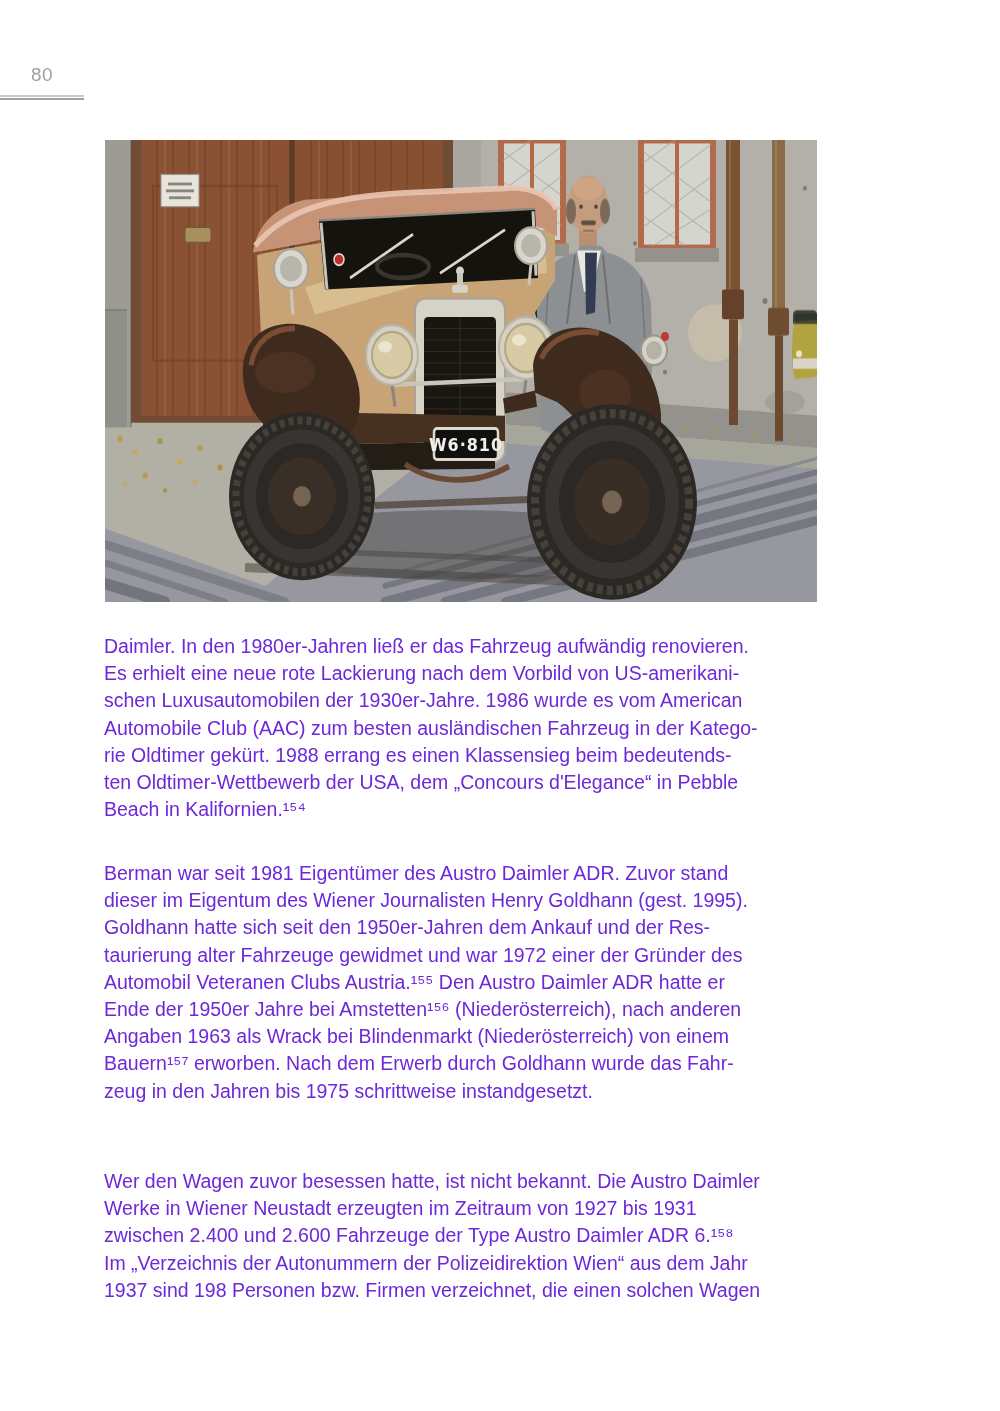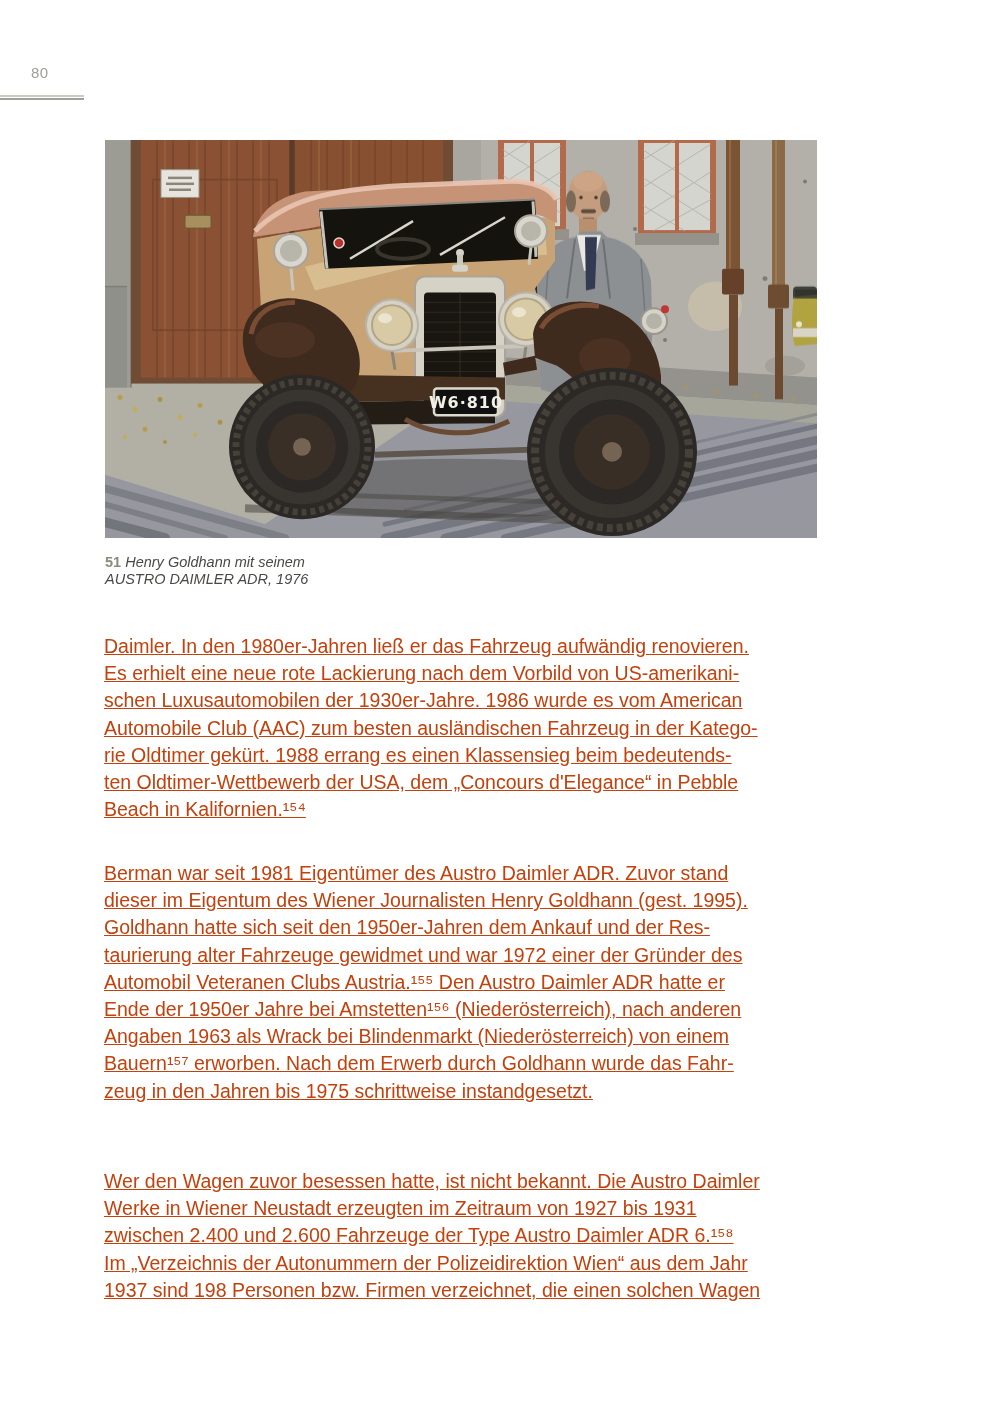--- a/index.html
+++ b/index.html
@@ -1,27 +1,27 @@
 <!DOCTYPE html>
 <html><head>
 <meta charset="utf-8">
 <style>
   html,body{margin:0;padding:0;background:#ffffff;}
   #page{position:relative;width:1000px;height:1411px;background:#ffffff;overflow:hidden;
         font-family:"Liberation Sans","DejaVu Sans",sans-serif;}
-  .page-number{position:absolute;left:31px;top:64px;font-size:15px;color:#a19e99;letter-spacing:.5px;}
+  .page-number{position:absolute;left:31px;top:64px;font-size:19px;color:#a19e99;letter-spacing:.5px;}
   .rule{position:absolute;left:0;top:95px;width:84px;height:0;
         border-top:2px solid #cdcac4;border-bottom:2px solid #a3a09a;padding-top:1px;background:#fff;}
-  .photo{position:absolute;left:105px;top:140px;width:712px;height:398px;text-decoration:underline;}
+  .photo{position:absolute;left:105px;top:140px;width:712px;height:462px;text-decoration:underline;}
   .photo svg{display:block;width:100%;height:100%;}
   .caption{position:absolute;left:105px;top:554px;font-size:14.5px;line-height:16.5px;color:#4a4945;}
   .caption .num{font-weight:bold;font-style:normal;color:#8b8a7c;}
   .caption .cap-line{font-style:italic;}
   .body-text p{position:absolute;left:104px;width:720px;margin:0;
-     font-size:19.5px;line-height:27.2px;color:#c2410c;white-space:pre-line;letter-spacing:0;text-decoration:underline;}
+     font-size:19.5px;line-height:27.2px;color:#6d28d9;white-space:pre-line;letter-spacing:0;}
   #para1{top:633px;} #para2{top:860px;} #para3{top:1168px;}
 </style>
 </head>
 <body>
 
 <div id="page">
 
   <div class="page-number">80</div>
   <div class="rule"></div>
 
@@ -300,24 +300,20 @@
           <circle cx="507" cy="315" r="10" fill="#756353"></circle>
         </g>
         <g>
           <rect x="329" y="251" width="64" height="27" rx="3" fill="#101010" stroke="#ddd9cf" stroke-width="2.5"></rect>
           <text x="361" y="271" text-anchor="middle" font-size="16" font-weight="bold" letter-spacing="1" fill="#f2efe6" font-family="DejaVu Sans, sans-serif">W6·810</text>
         </g>
       </g>
     </svg>
   </div>
 
-  <div class="caption">
-    <div><span class="num">51</span><span class="cap-line"> </span><span class="cap-line">Henry Goldhann mit seinem</span></div>
-    <div class="cap-line">AUSTRO DAIMLER ADR, 1976</div>
-  </div>
 
   <div class="body-text">
     <p id="para1">Daimler. In den 1980er-Jahren ließ er das Fahrzeug aufwändig renovieren.
 Es erhielt eine neue rote Lackierung nach dem Vorbild von US-amerikani-
 schen Luxusautomobilen der 1930er-Jahre. 1986 wurde es vom American
 Automobile Club (AAC) zum besten ausländischen Fahrzeug in der Katego-
 rie Oldtimer gekürt. 1988 errang es einen Klassensieg beim bedeutends-
 ten Oldtimer-Wettbewerb der USA, dem „Concours d'Elegance“ in Pebble
 Beach in Kalifornien.¹⁵⁴</p>
     <p id="para2">Berman war seit 1981 Eigentümer des Austro Daimler ADR. Zuvor stand

